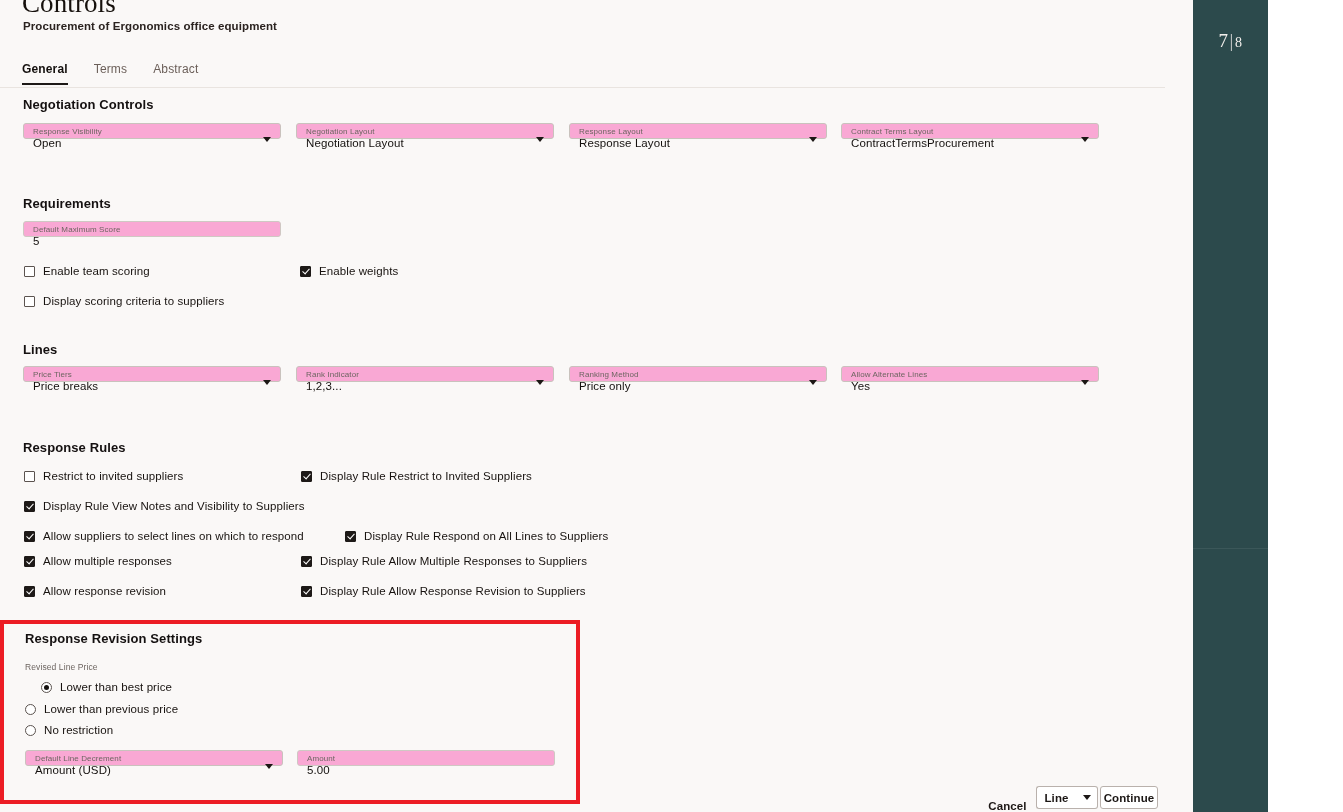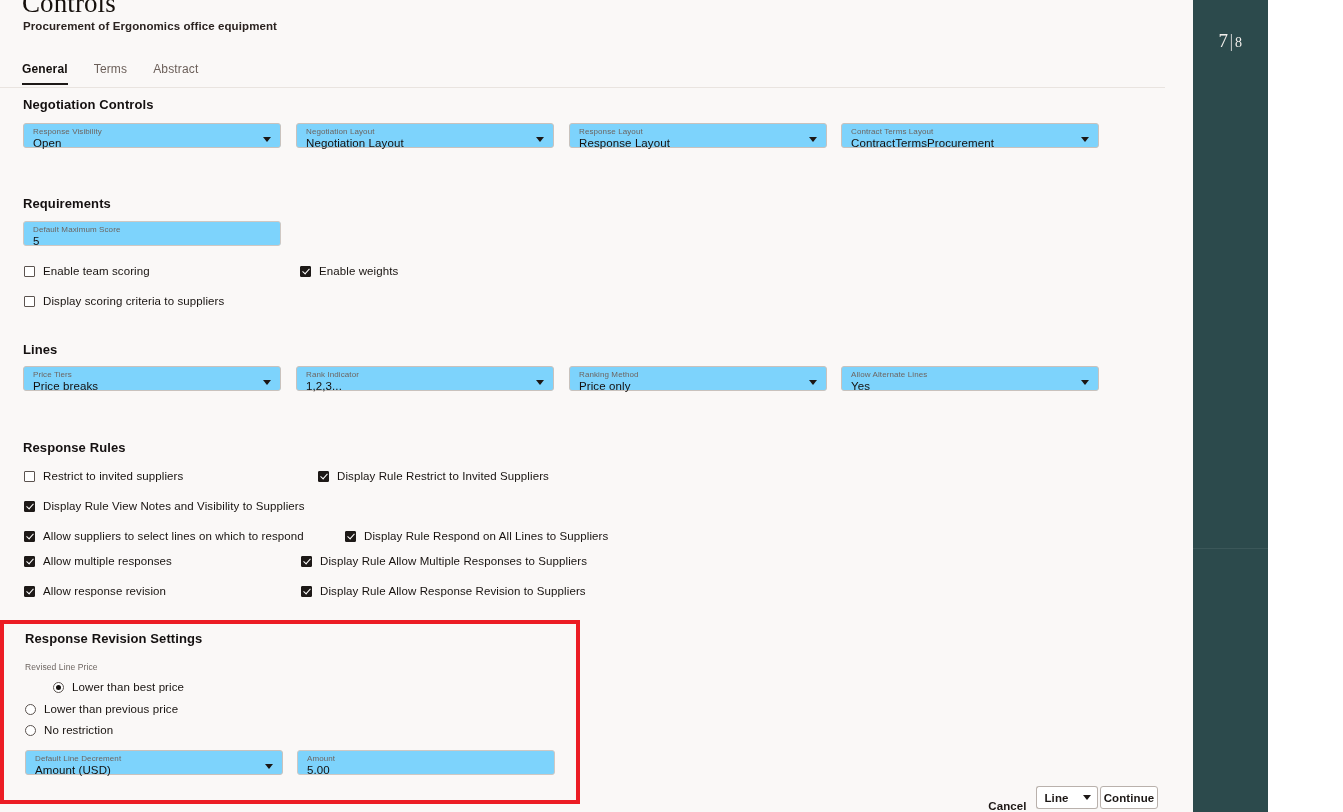--- a/index.html
+++ b/index.html
@@ -118,22 +118,22 @@
     position: absolute;
     font-size: 13px;
     font-weight: bold;
     color: #141010;
     letter-spacing: .1px;
   }
 
   
   .field {
     position: absolute;
-    height: 25px;
-    background: #7dd3fc;
+    height: 16px;
+    background: #f9a8d4;
     border: 1px solid #c9c2bd;
     border-radius: 3px;
     box-sizing: border-box;
   }
   .field.input-style { border-color: #cfc8c3; }
   .field .f-label {
     position: absolute;
     left: 9px; top: 3px;
     font-size: 8px;
     color: #6d6561;
@@ -378,21 +378,21 @@
     <div class="f-value">Yes</div>
     <div class="caret"></div>
   </div>
 
   <div class="section-heading" style="left:23px; top:440px;">Response Rules</div>
 
   <div class="cb-row" style="left:24px; top:470px;">
     <span class="cbox"></span>
     <span class="cb-label">Restrict to invited suppliers</span>
   </div>
-  <div class="cb-row" style="left:318px; top:470px;align-items:center;">
+  <div class="cb-row" style="left:301px; top:470px;align-items:center;">
     <span class="cbox checked"></span>
     <span class="cb-label">Display Rule Restrict to Invited Suppliers</span>
   </div>
 
   <div class="cb-row" style="left:24px; top:500px;">
     <span class="cbox checked"></span>
     <span class="cb-label">Display Rule View Notes and Visibility to Suppliers</span>
   </div>
 
   <div class="cb-row" style="left:24px; top:530px;">
@@ -419,21 +419,21 @@
   </div>
   <div class="cb-row" style="left:301px; top:585px;">
     <span class="cbox checked"></span>
     <span class="cb-label">Display Rule Allow Response Revision to Suppliers</span>
   </div>
 
   <div class="section-heading" style="left:25px; top:631px;">Response Revision Settings</div>
 
   <div class="group-sublabel" style="left:25px; top:662px;">Revised Line Price</div>
 
-  <div class="rd-row" style="left:37px; top:681px;padding-left:16px;">
+  <div class="rd-row" style="left:25px; top:681px;padding-left:16px;">
     <span class="rbox selected"></span>
     <span class="rd-label">Lower than best price</span>
   </div>
   <div class="rd-row" style="left:25px; top:703px;">
     <span class="rbox"></span>
     <span class="rd-label">Lower than previous price</span>
   </div>
   <div class="rd-row" style="left:25px; top:724px;">
     <span class="rbox"></span>
     <span class="rd-label">No restriction</span>

